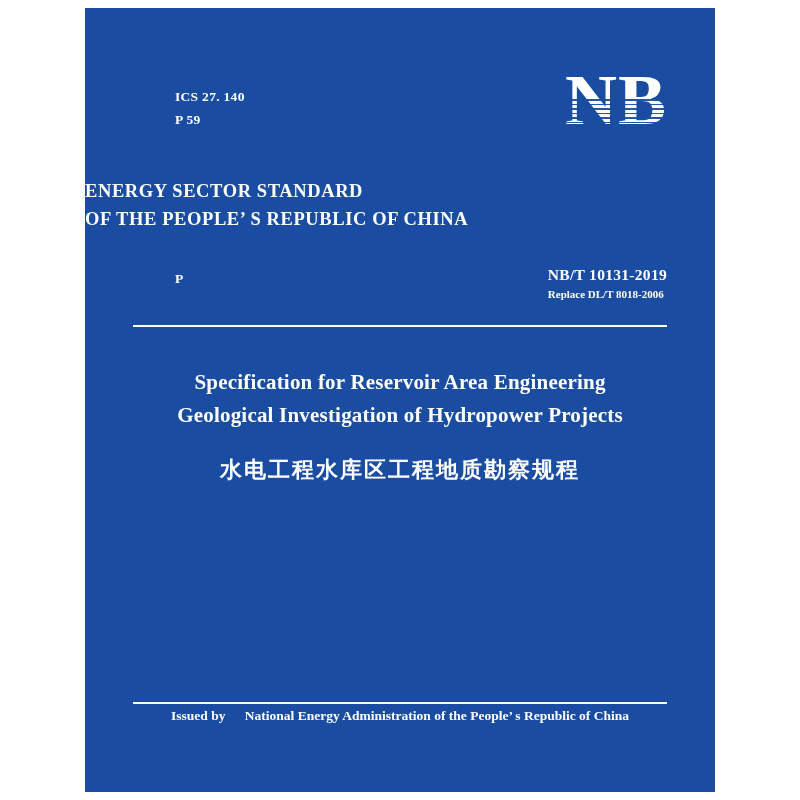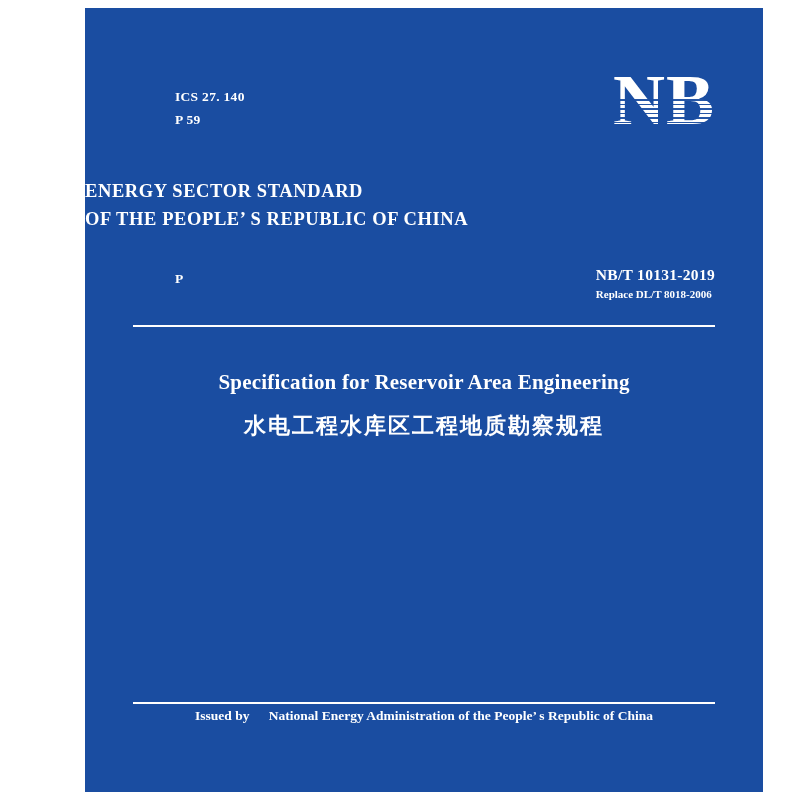--- a/index.html
+++ b/index.html
@@ -16,21 +16,21 @@
     position: relative;
     width: 800px;
     height: 800px;
     background: #ffffff;
     overflow: hidden;
   }
   .cover {
     position: absolute;
     left: 85px;
     top: 8px;
-    width: 678px;
+    width: 630px;
     height: 784px;
     background: #1a4da1;
     color: #ffffff;
     box-sizing: border-box;
   }
   
   .ics-block {
     position: absolute;
     left: 90px;
     top: 78px;
@@ -129,21 +129,21 @@
     top: 358px;
     text-align: center;
   }
   .main-title .en {
     font-size: 21px;
     font-weight: bold;
     line-height: 1.55;
     letter-spacing: 0.2px;
   }
   .main-title .zh {
-    margin-top: 12px;
+    margin-top: 24px;
     font-size: 22px;
     font-weight: bold;
     letter-spacing: 2px;
   }
   .dates {
     position: absolute;
     left: 90px;
     right: 60px;
     top: 670px;
     font-size: 13.5px;
@@ -189,20 +189,21 @@
       <div class="right-codes">
         <div class="std-no">NB/T 10131-2019</div>
         <div class="replace">Replace DL/T 8018-2006</div>
       </div>
     </div>
 
     <div class="rule rule-top"></div>
 
     <div class="main-title">
       <div class="en">Specification for Reservoir Area Engineering</div>
+      <div class="en">Geological Investigation of Hydropower Projects</div>
       <div class="zh">水电工程水库区工程地质勘察规程</div>
     </div>
 
 
     <div class="rule rule-bottom"></div>
 
     <div class="issuer">
       <span class="issued-by">Issued by</span>
       <span>National Energy Administration of the People’ s Republic of China</span>
     </div>

